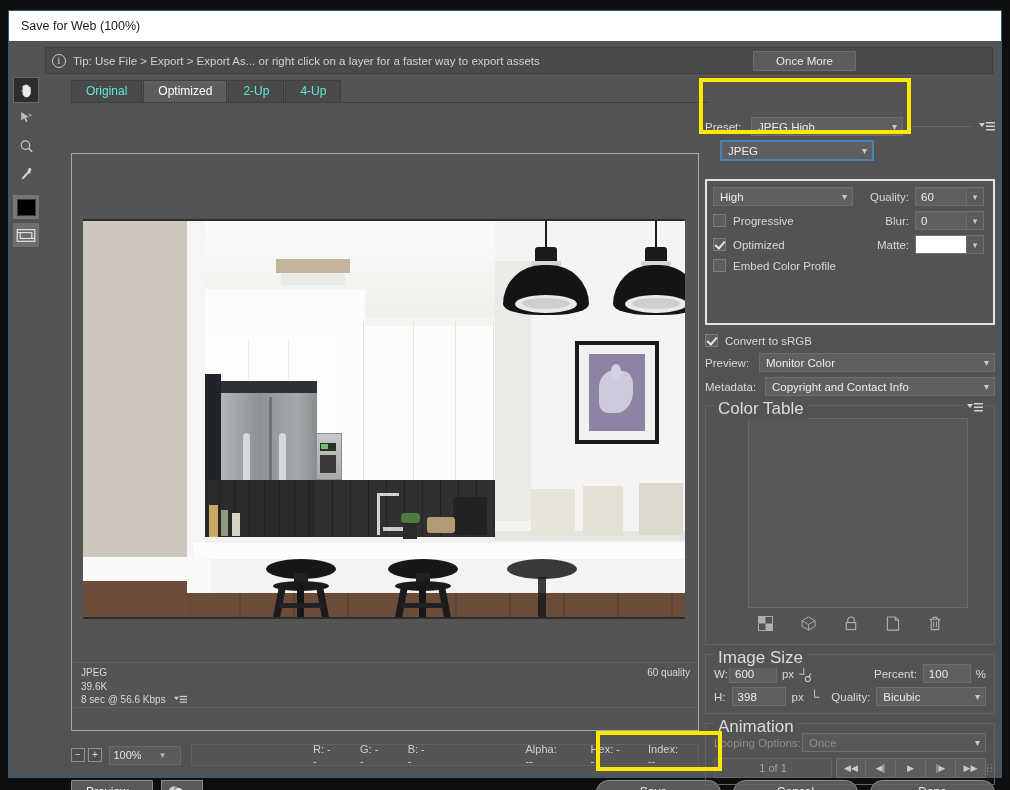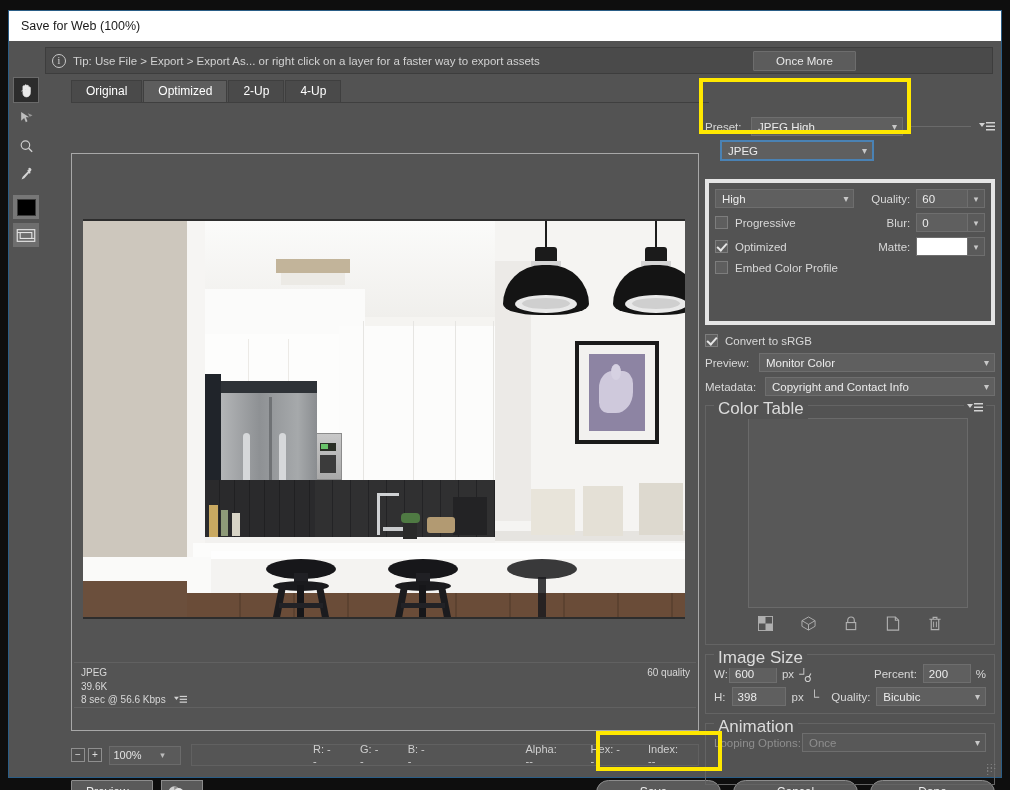--- a/index.html
+++ b/index.html
@@ -86,21 +86,21 @@
   
   .tabrow {
     margin: 7px 0 0 62px;
     display: flex; align-items: flex-end;
     height: 22px;
     width: 638px;
     border-bottom: 1px solid #3f3f3f;
   }
   .tab {
     padding: 3px 14px 4px; font-size: 12px;
-    color: #ffffff; background: #4a4a4a;
+    color: #5eead4; background: #4a4a4a;
     border: 1px solid #3f3f3f; border-bottom: none;
     margin-right: 1px; cursor: pointer;
   }
   .tab.active { background: #5d5d5d; color: #ffffff; }
 
   
   .preview-pane {
     position: absolute; left: 62px; top: 112px;
     width: 628px; height: 578px;
     background: #545454;
@@ -224,21 +224,21 @@
     width: 13px; height: 13px; background: #5e5e5e;
     border: 1px solid #7d7d7d; margin-right: 7px;
     position: relative; cursor: pointer;
   }
   .chk.on::after {
     content: ""; position: absolute; left: 3px; top: 0px;
     width: 4px; height: 8px; border: solid #e6e6e6;
     border-width: 0 2px 2px 0; transform: rotate(42deg);
   }
   .settings-box {
-    border: 4px solid #e5e5e5; height: 146px;
+    border: 2px solid #e5e5e5; height: 146px;
     padding: 6px 6px 0; margin-top: 19px;
   }
   .color-table-grid {
     background: #585858; border: 1px solid #6a6a6a;
     height: 190px; margin: 6px 18px 0 34px;
   }
   .ct-icons {
     display: flex; justify-content: center; gap: 28px;
     margin-top: 8px; padding-bottom: 2px;
   }
@@ -624,21 +624,21 @@
         </div>
 
         <div class="fieldset" style="height:60px;padding-top:9px;">
           <div class="legend">Image Size</div>
           <div class="row" style="margin-bottom:4px;">
             <div class="lbl" style="width:18px;">W:</div>
             <div class="field" style="width:56px;">600</div>
             <div class="lbl" style="margin-left:5px;">px</div>
             <div style="width:14px;margin-left:4px;text-align:center;color:#c3c3c3;font-size:13px;">┘</div>
             <div class="lbl" style="margin-left:62px;width:54px;text-align:right;">Percent:</div>
-            <div class="field" style="width:56px;margin-left:6px;">200</div>
+            <div class="field" style="width:56px;margin-left:6px;">100</div>
             <div class="lbl" style="margin-left:5px;">%</div>
           </div>
           <div class="row" style="margin-bottom:0;">
             <div class="lbl" style="width:18px;">H:</div>
             <div class="field" style="width:56px;">398</div>
             <div class="lbl" style="margin-left:5px;">px</div>
             <div style="width:14px;margin-left:4px;text-align:center;color:#c3c3c3;font-size:13px;">└</div>
             <div class="lbl" style="margin-left:6px;width:44px;text-align:right;">Quality:</div>
             <div class="select" style="width:112px;margin-left:6px;">
               <span>Bicubic</span>
@@ -650,20 +650,30 @@
 
         <div class="fieldset" style="height:62px;padding-top:9px;">
           <div class="legend">Animation</div>
           <div class="row" style="margin-bottom:6px;">
             <div class="lbl dim" style="width:88px;">Looping Options:</div>
             <div class="select dim" style="flex:1;">
               <span>Once</span>
               <span class="cv">▾</span>
             </div>
           </div>
+          <div class="row" style="margin-bottom:0;">
+            <div style="flex:1;height:20px;border:1px solid #646464;background:#575757;display:flex;align-items:center;justify-content:center;font-size:11px;color:#a3a3a3;">1 of 1</div>
+            <div style="display:flex;margin-left:4px;">
+              <div style="width:30px;height:20px;border:1px solid #6e6e6e;background:#5c5c5c;display:flex;align-items:center;justify-content:center;color:#c9c9c9;font-size:9px;">◀◀</div>
+              <div style="width:30px;height:20px;border:1px solid #6e6e6e;border-left:none;background:#5c5c5c;display:flex;align-items:center;justify-content:center;color:#c9c9c9;font-size:9px;">◀|</div>
+              <div style="width:30px;height:20px;border:1px solid #6e6e6e;border-left:none;background:#5c5c5c;display:flex;align-items:center;justify-content:center;color:#c9c9c9;font-size:9px;">▶</div>
+              <div style="width:30px;height:20px;border:1px solid #6e6e6e;border-left:none;background:#5c5c5c;display:flex;align-items:center;justify-content:center;color:#c9c9c9;font-size:9px;">|▶</div>
+              <div style="width:30px;height:20px;border:1px solid #6e6e6e;border-left:none;background:#5c5c5c;display:flex;align-items:center;justify-content:center;color:#c9c9c9;font-size:9px;">▶▶</div>
+            </div>
+          </div>
         </div>
 
       </div>
 
       <div style="position:absolute;right:4px;bottom:3px;color:#8f8f8f;font-size:9px;letter-spacing:1px;line-height:3px;">:::<br>::<br>:</div>
 
     </div>
   </div>
 
   <div class="hl" id="hl-preset"></div>

